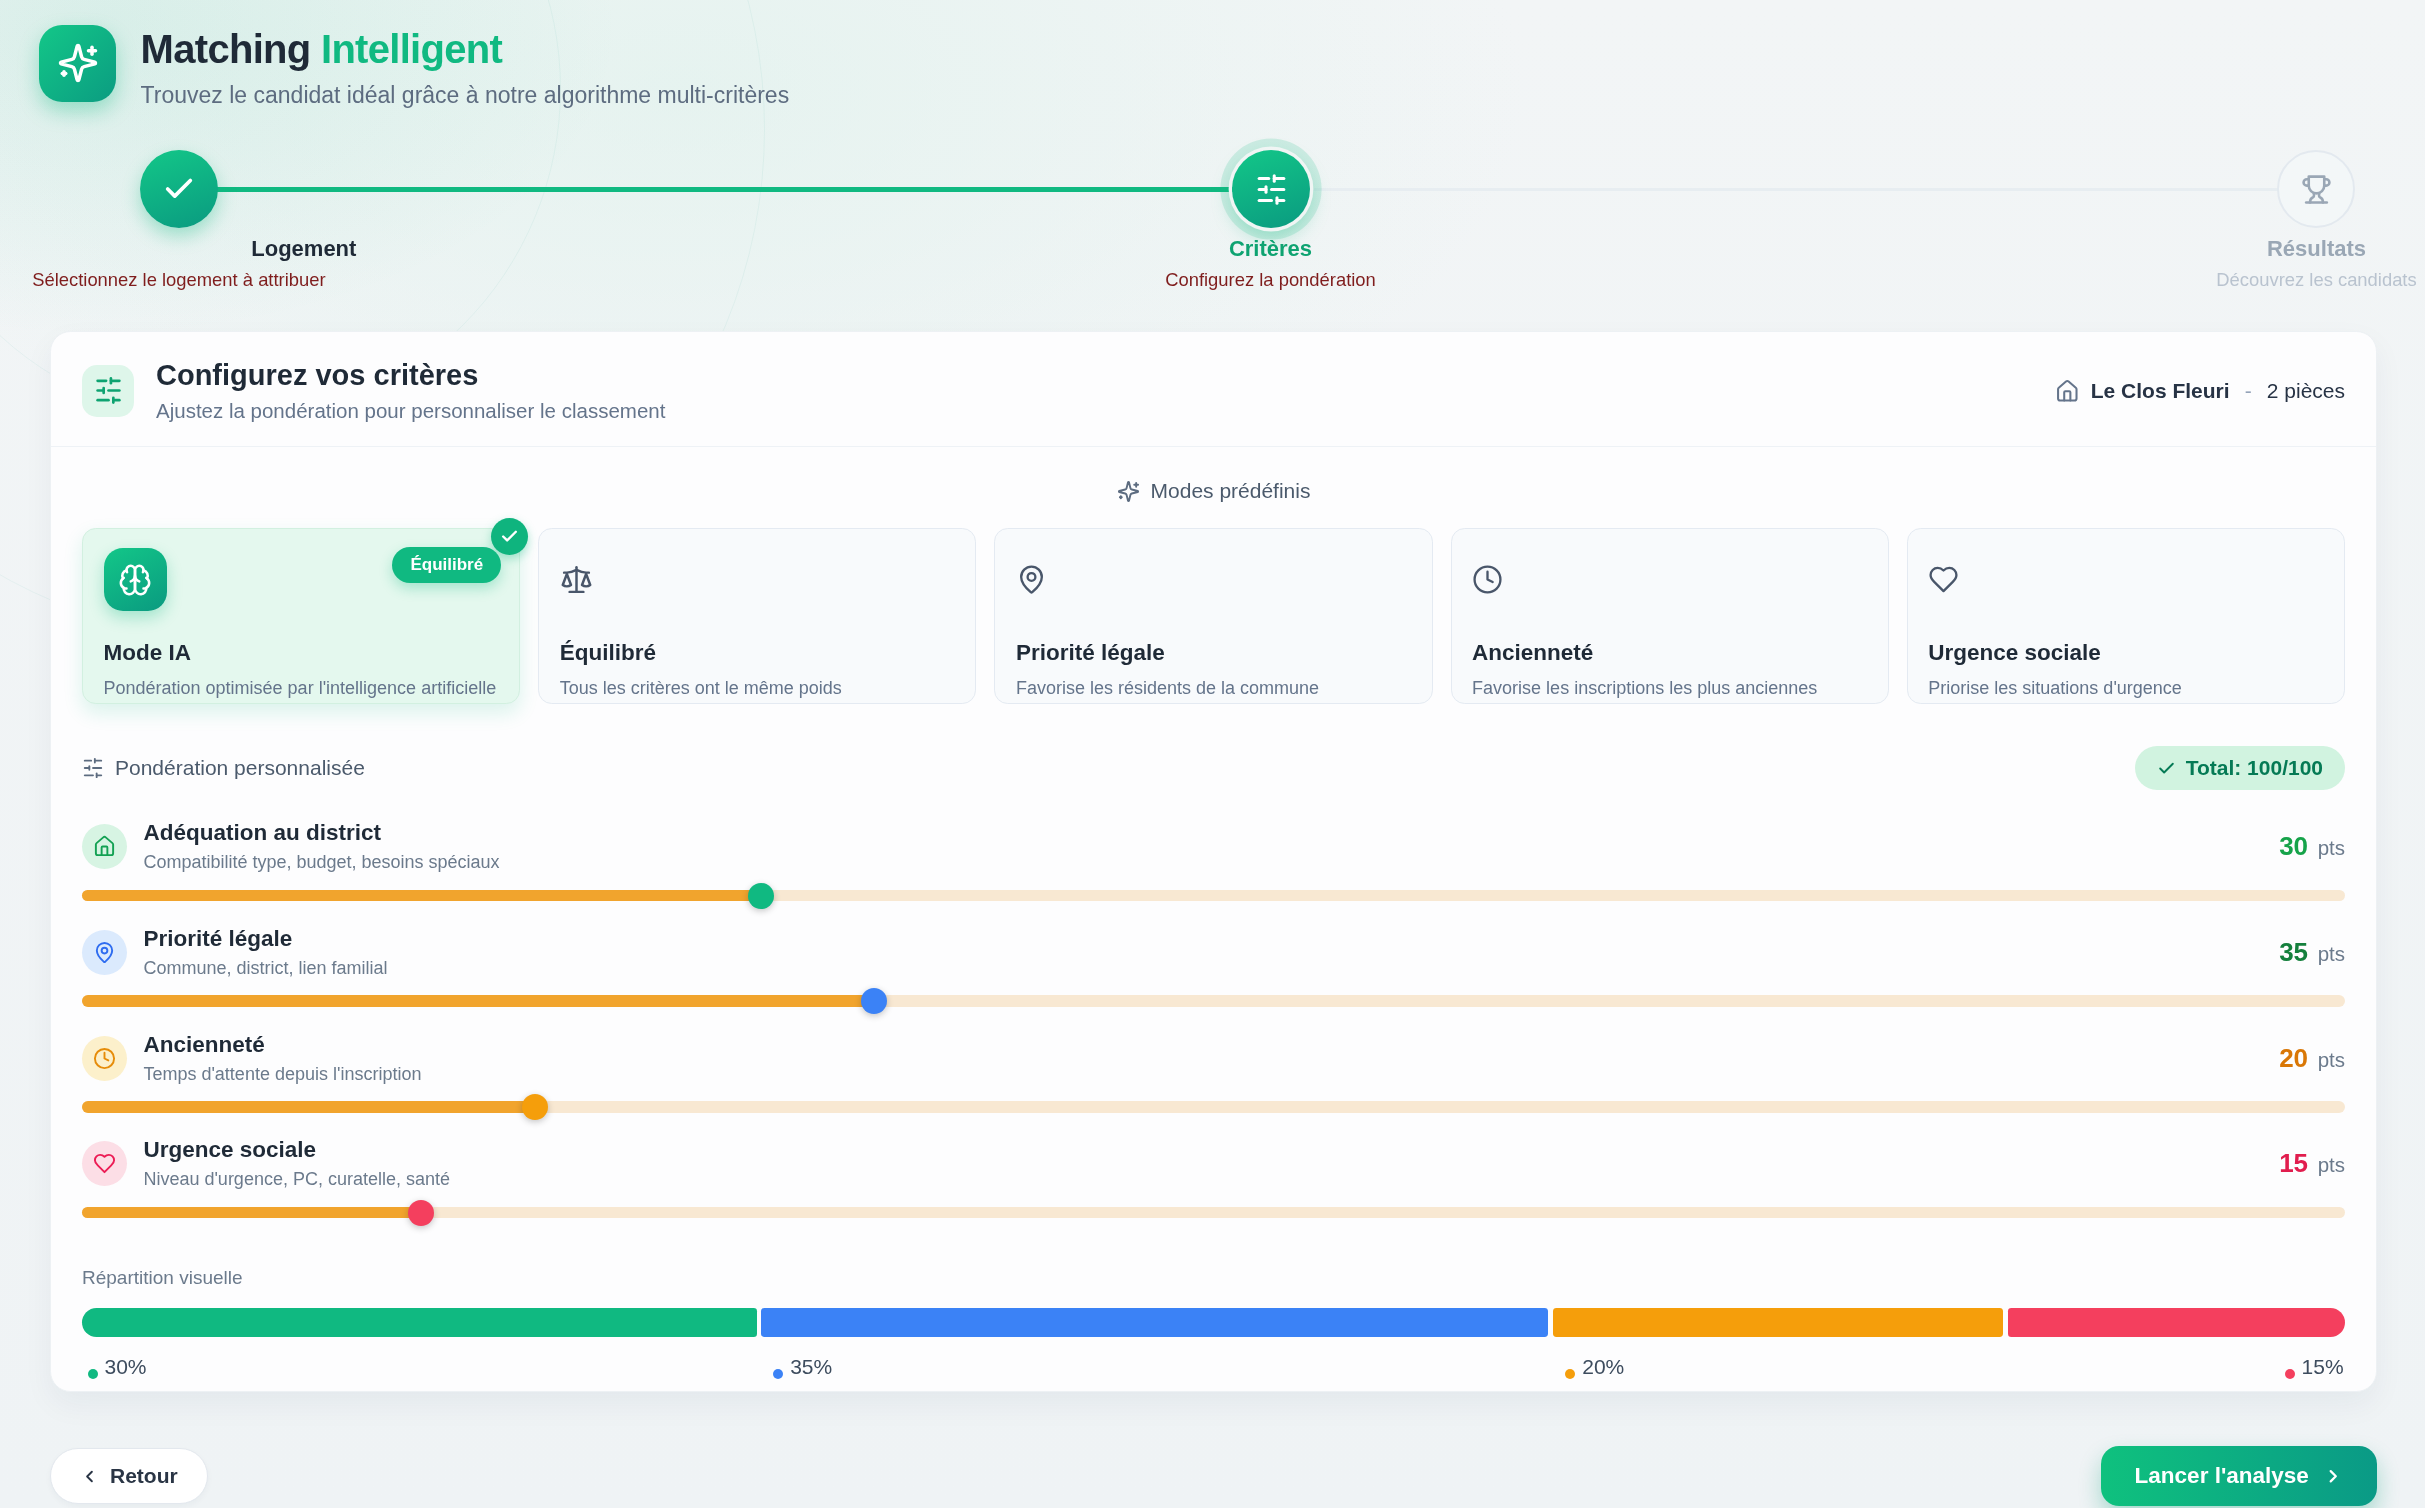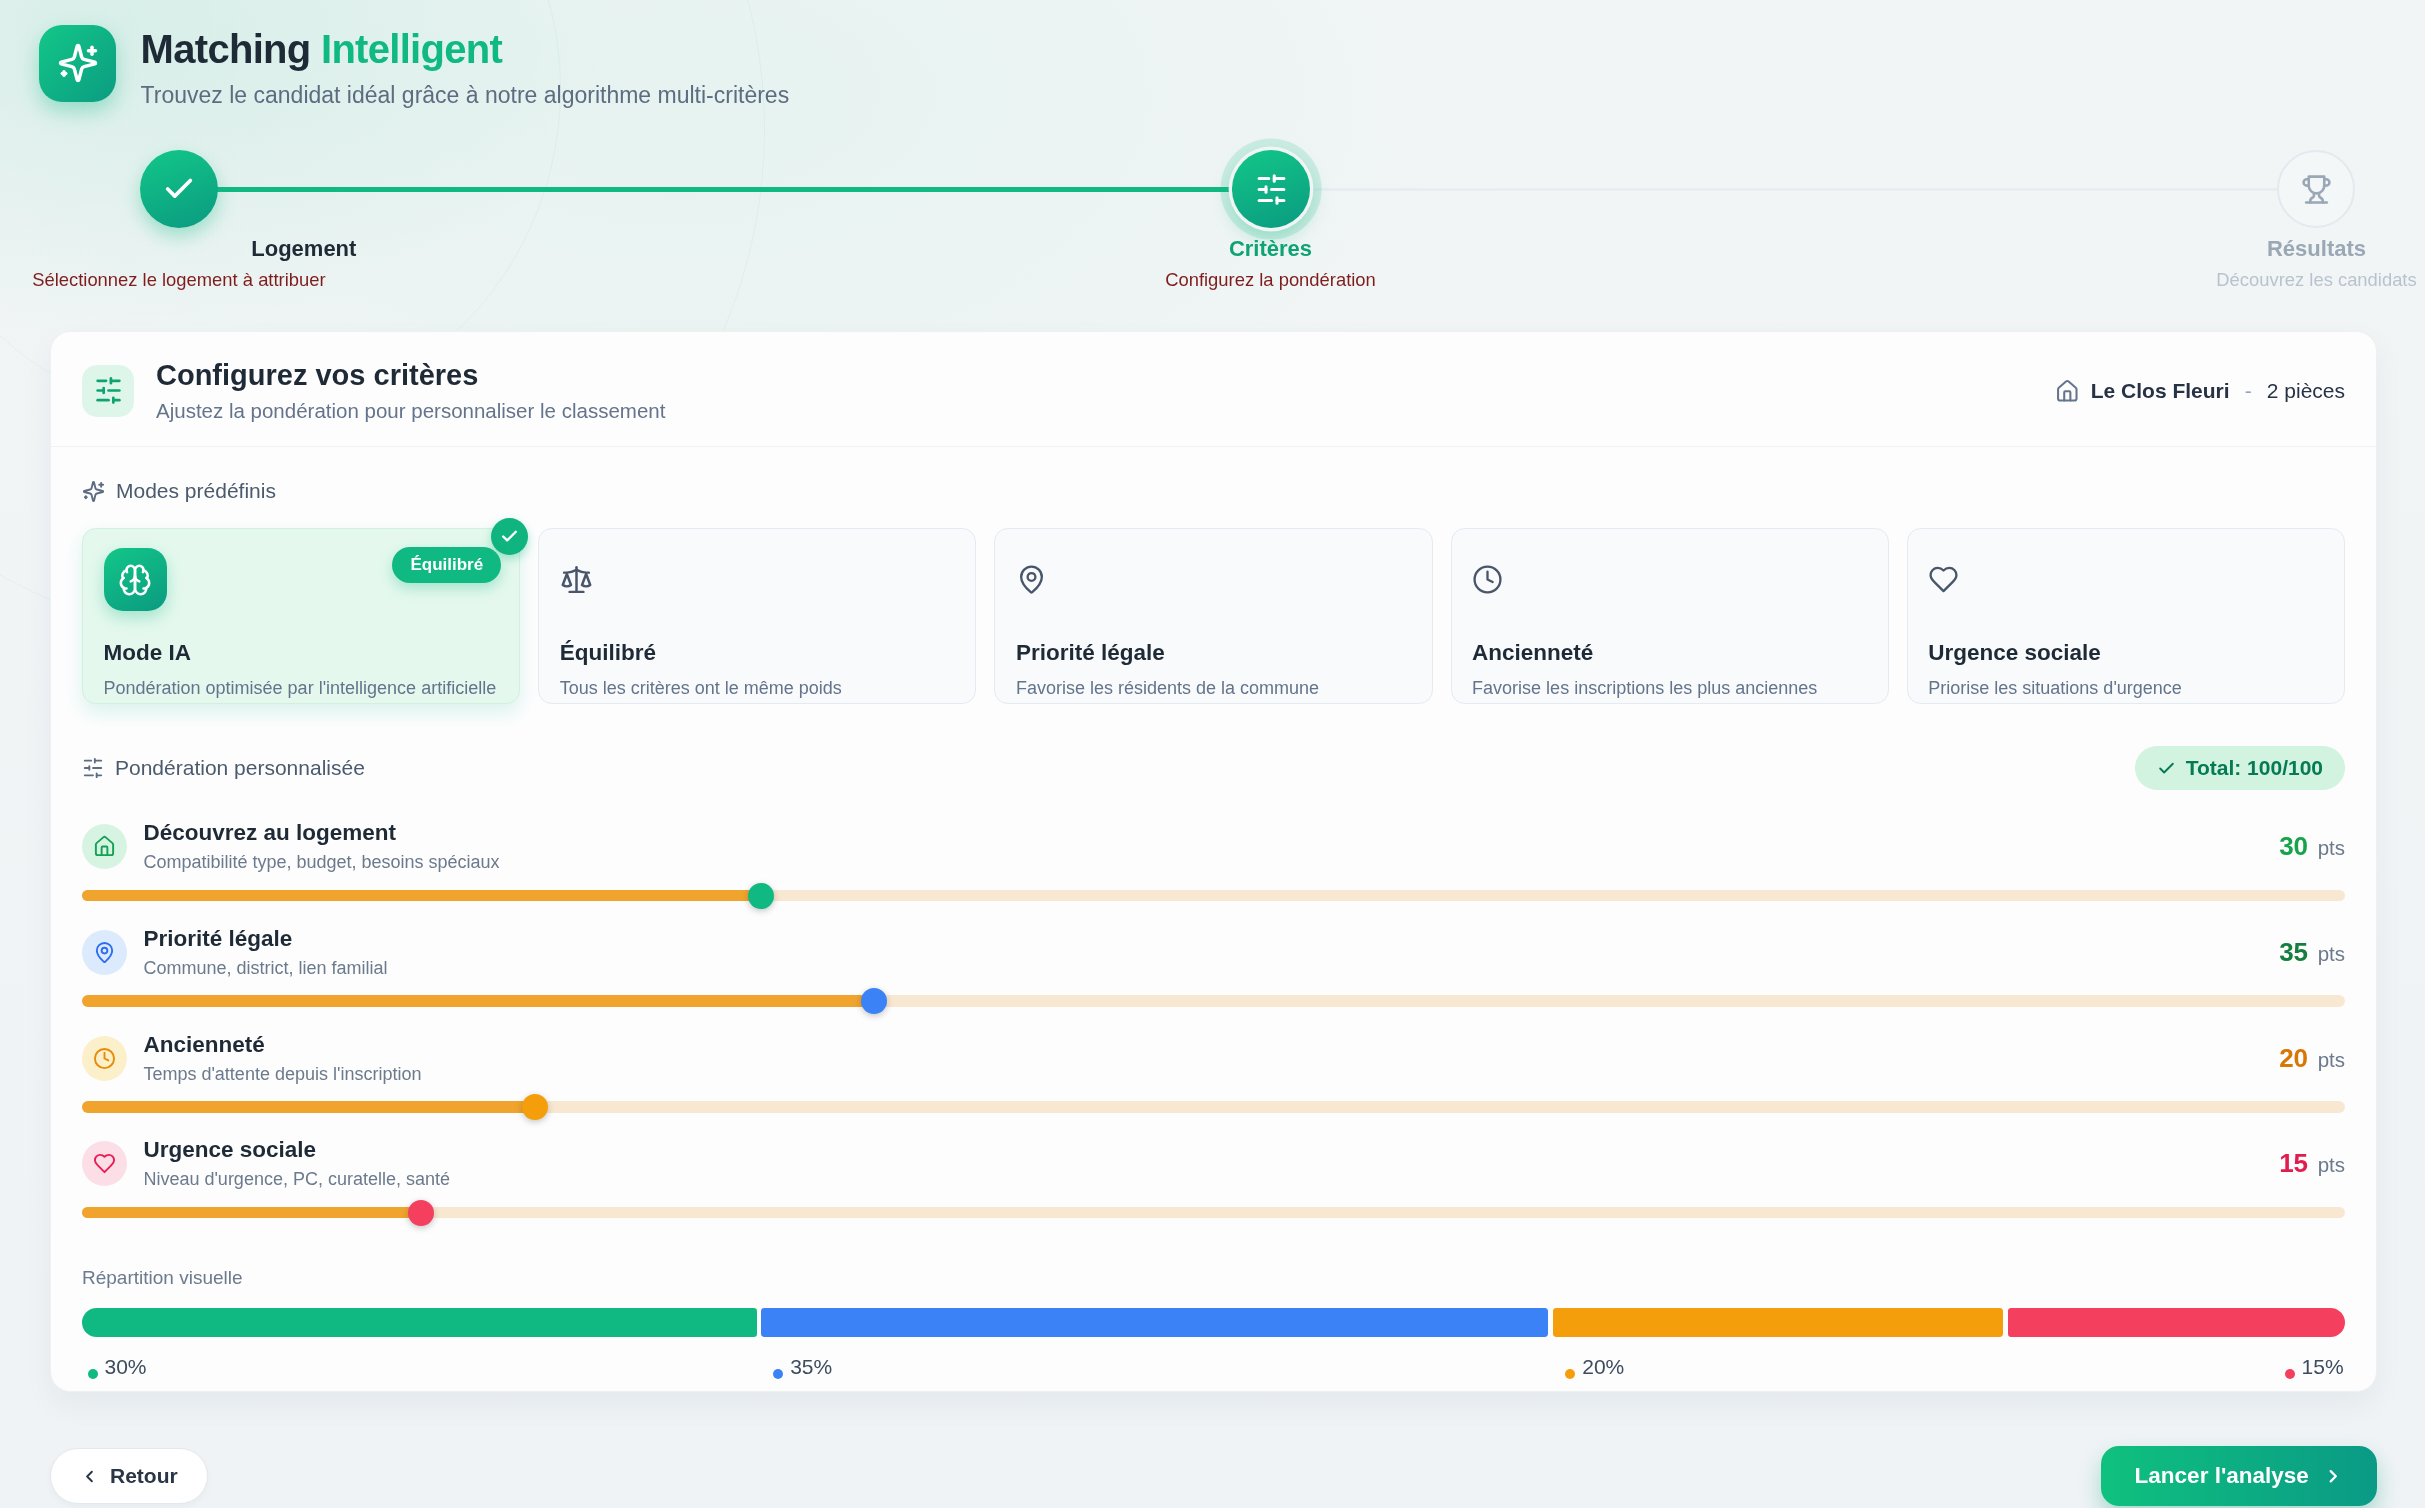--- a/index.html
+++ b/index.html
@@ -66,21 +66,21 @@
   .panel-sub { font-size:20.5px; color:#64748b; margin-top:6.8px; }
   .context { display:flex; align-items:center; gap:11px; font-size:21px; color:#273345; }
   .context .sep { color:#94a3b8; padding:0 4.1px; }
   .context .bname { font-weight:700; }
   .panel-body { padding:27px 31px 0; }
 
   .section-label { display:flex; align-items:center; gap:11px; font-size:21px; color:#4b5a6c; }
   .section-label svg { color:#5d6c80; }
 
   
-  .modes-label { margin:5.5px 0 24.6px; }
+  .modes-label { margin:5.5px 0 24.6px;justify-content:center; }
   .mode-grid { display:grid; grid-template-columns:repeat(5,1fr); gap:18px; }
   .mode-card {
     position:relative; height:176px; border-radius:13.7px; padding:18px 20.5px;
     background:#f8fafc; border:1.4px solid #e4eaf2; cursor:pointer;
   }
   .mode-card.selected { background:#e4f8ee; border-color:#d2f0e0; box-shadow:0 8.2px 19px rgba(16,185,129,0.14); }
   .mode-icon-area { height:66px; display:flex; align-items:center; color:#49566a; }
   .mode-icon-box {
     width:63px; height:63px; border-radius:19px;
     background:linear-gradient(150deg,#13c788,#0a9a80);
@@ -381,21 +381,21 @@
 
     <div class="weight-row">
       <div class="weight-head">
         <div class="weight-icon tint-green">
           <svg width="23" height="23" viewBox="0 0 24 24" fill="none" stroke="currentColor" stroke-width="2" stroke-linecap="round" stroke-linejoin="round">
               <path d="M15 21v-8a1 1 0 0 0-1-1h-4a1 1 0 0 0-1 1v8"></path>
               <path d="M3 10a2 2 0 0 1 .709-1.528l7-5.999a2 2 0 0 1 2.582 0l7 5.999A2 2 0 0 1 21 10v9a2 2 0 0 1-2 2H5a2 2 0 0 1-2-2z"></path>
             </svg>
         </div>
         <div class="weight-text">
-          <div class="weight-title">Découvrez au logement</div>
+          <div class="weight-title">Adéquation au district</div>
           <div class="weight-desc">Compatibilité type, budget, besoins spéciaux</div>
         </div>
         <div class="weight-value">
           <span class="num" style="color: rgb(22, 163, 74);">30</span>
           <span class="unit">pts</span>
         </div>
       </div>
       <div class="slider-track">
         <div class="slider-fill" style="width: 30%;"></div>
         <div class="slider-thumb" style="background-color: rgb(16, 185, 129); left: 30%;"></div>

